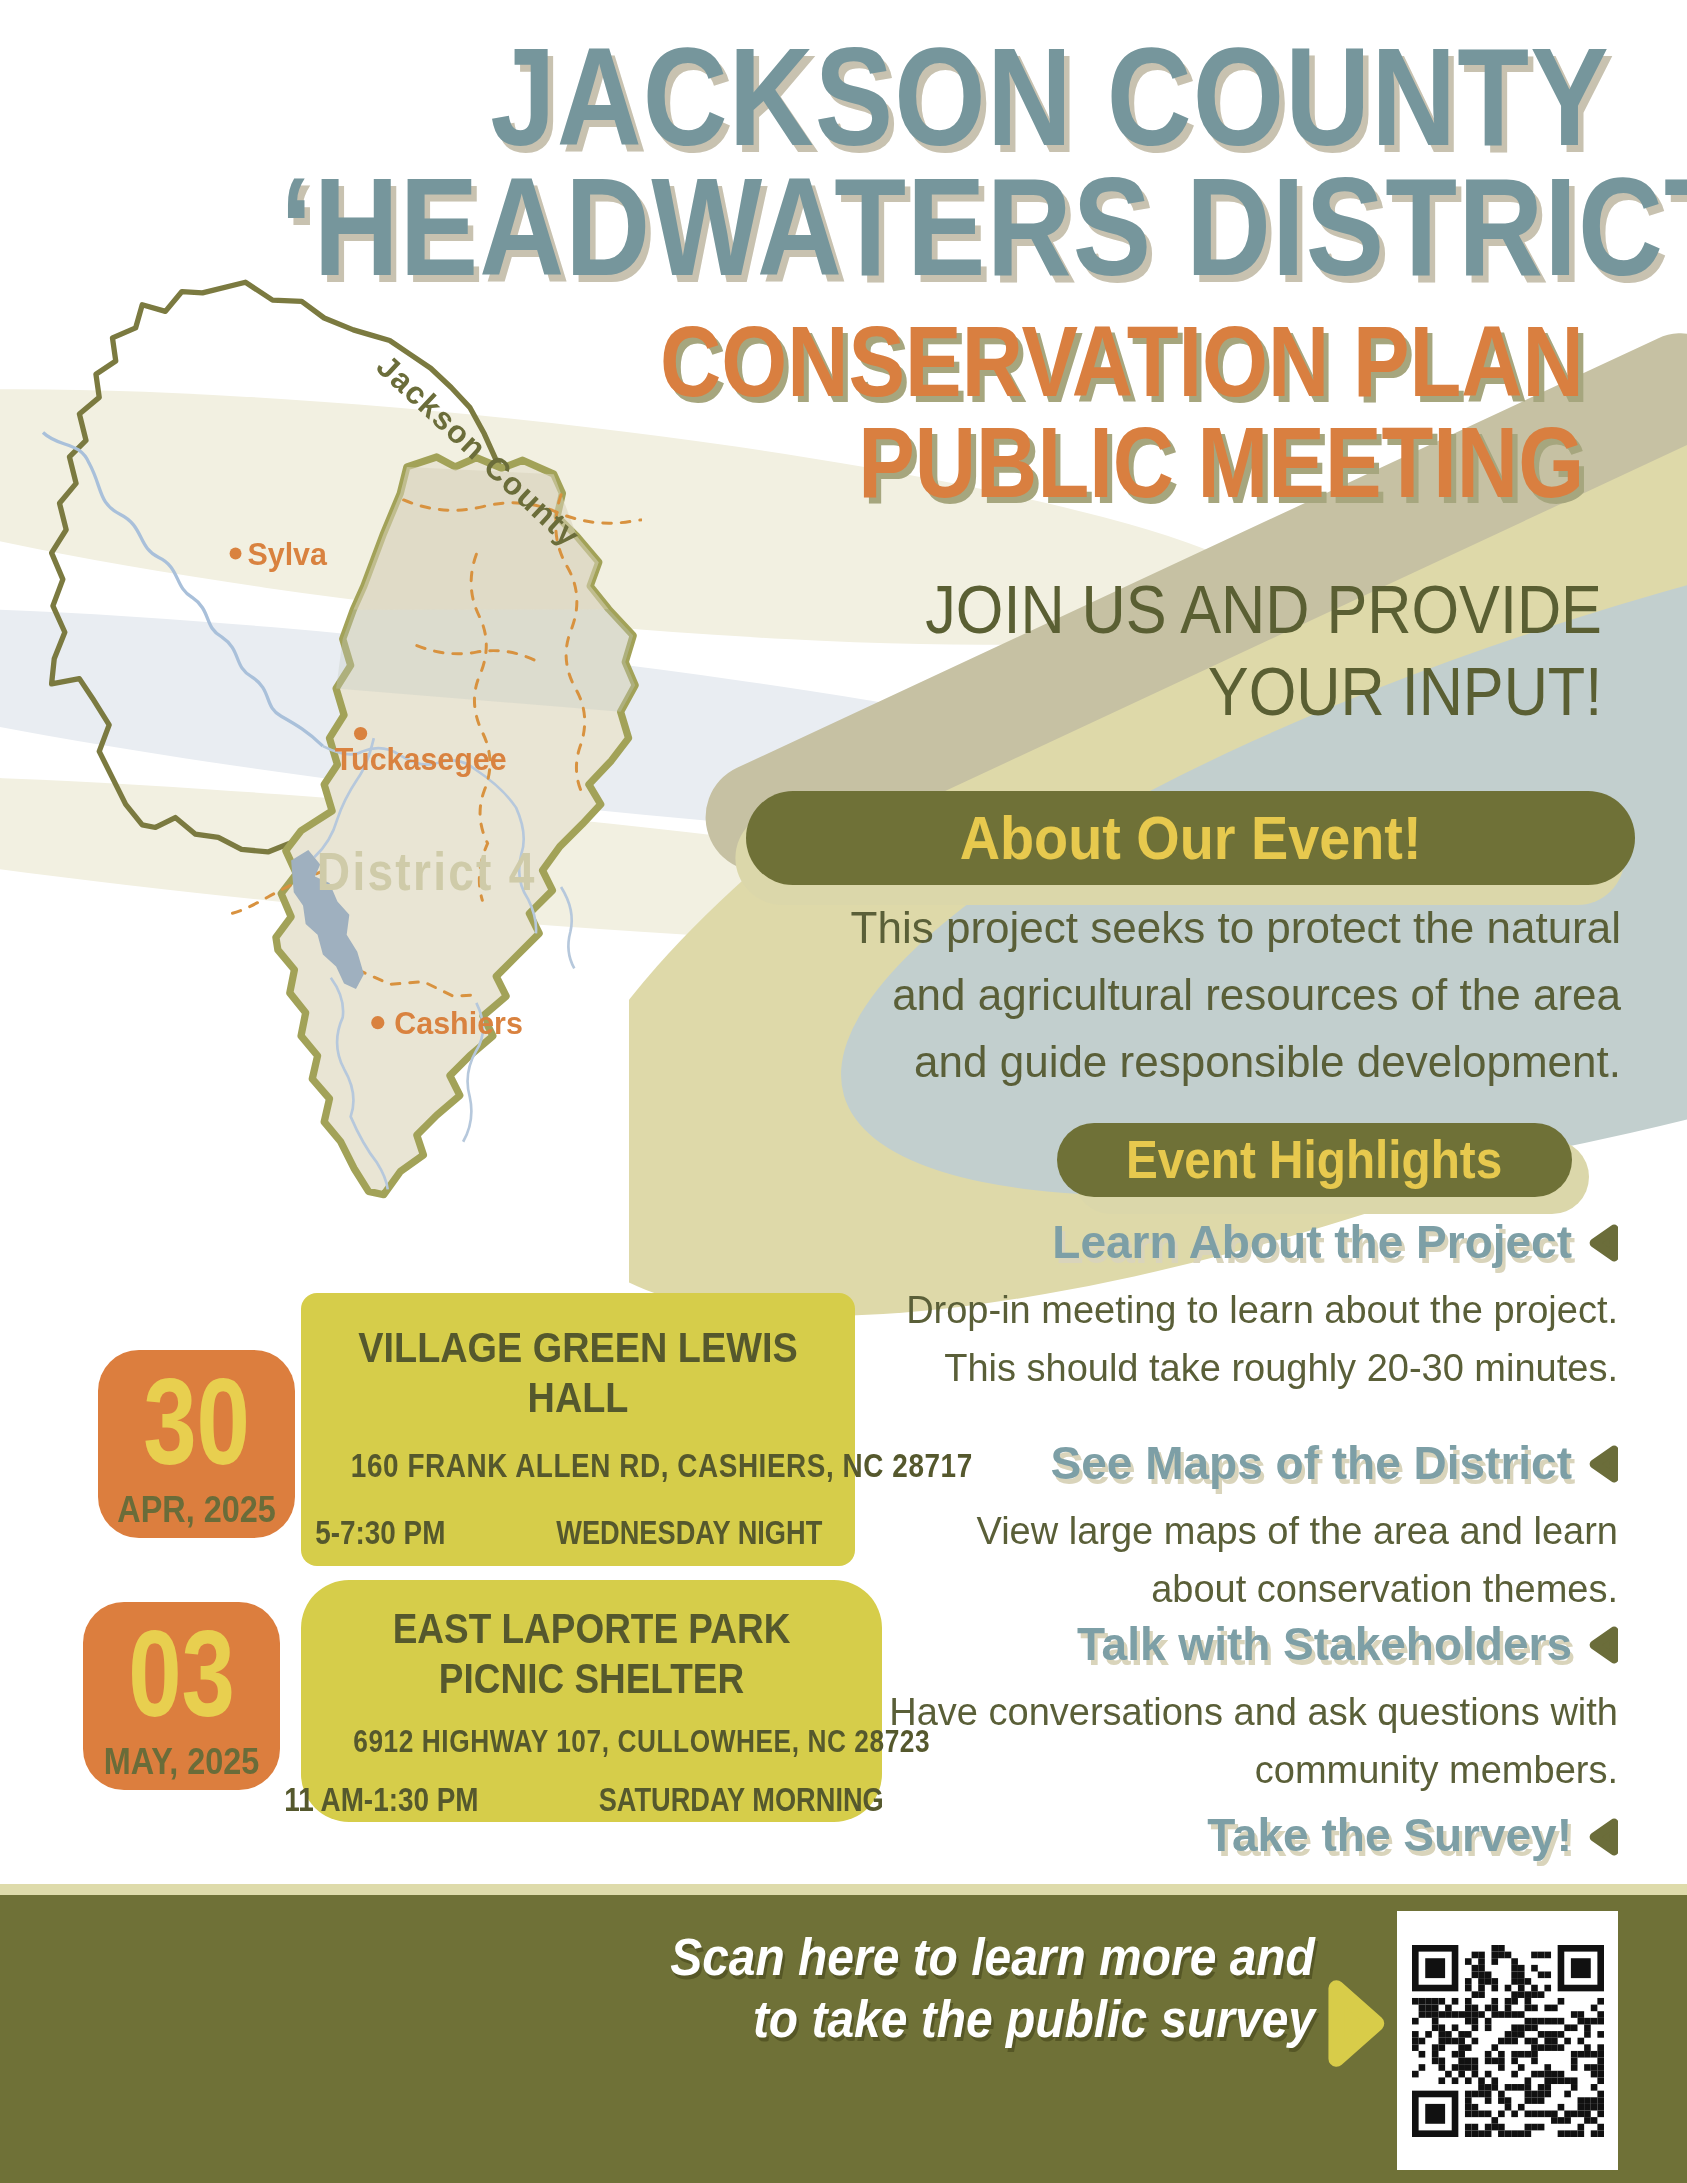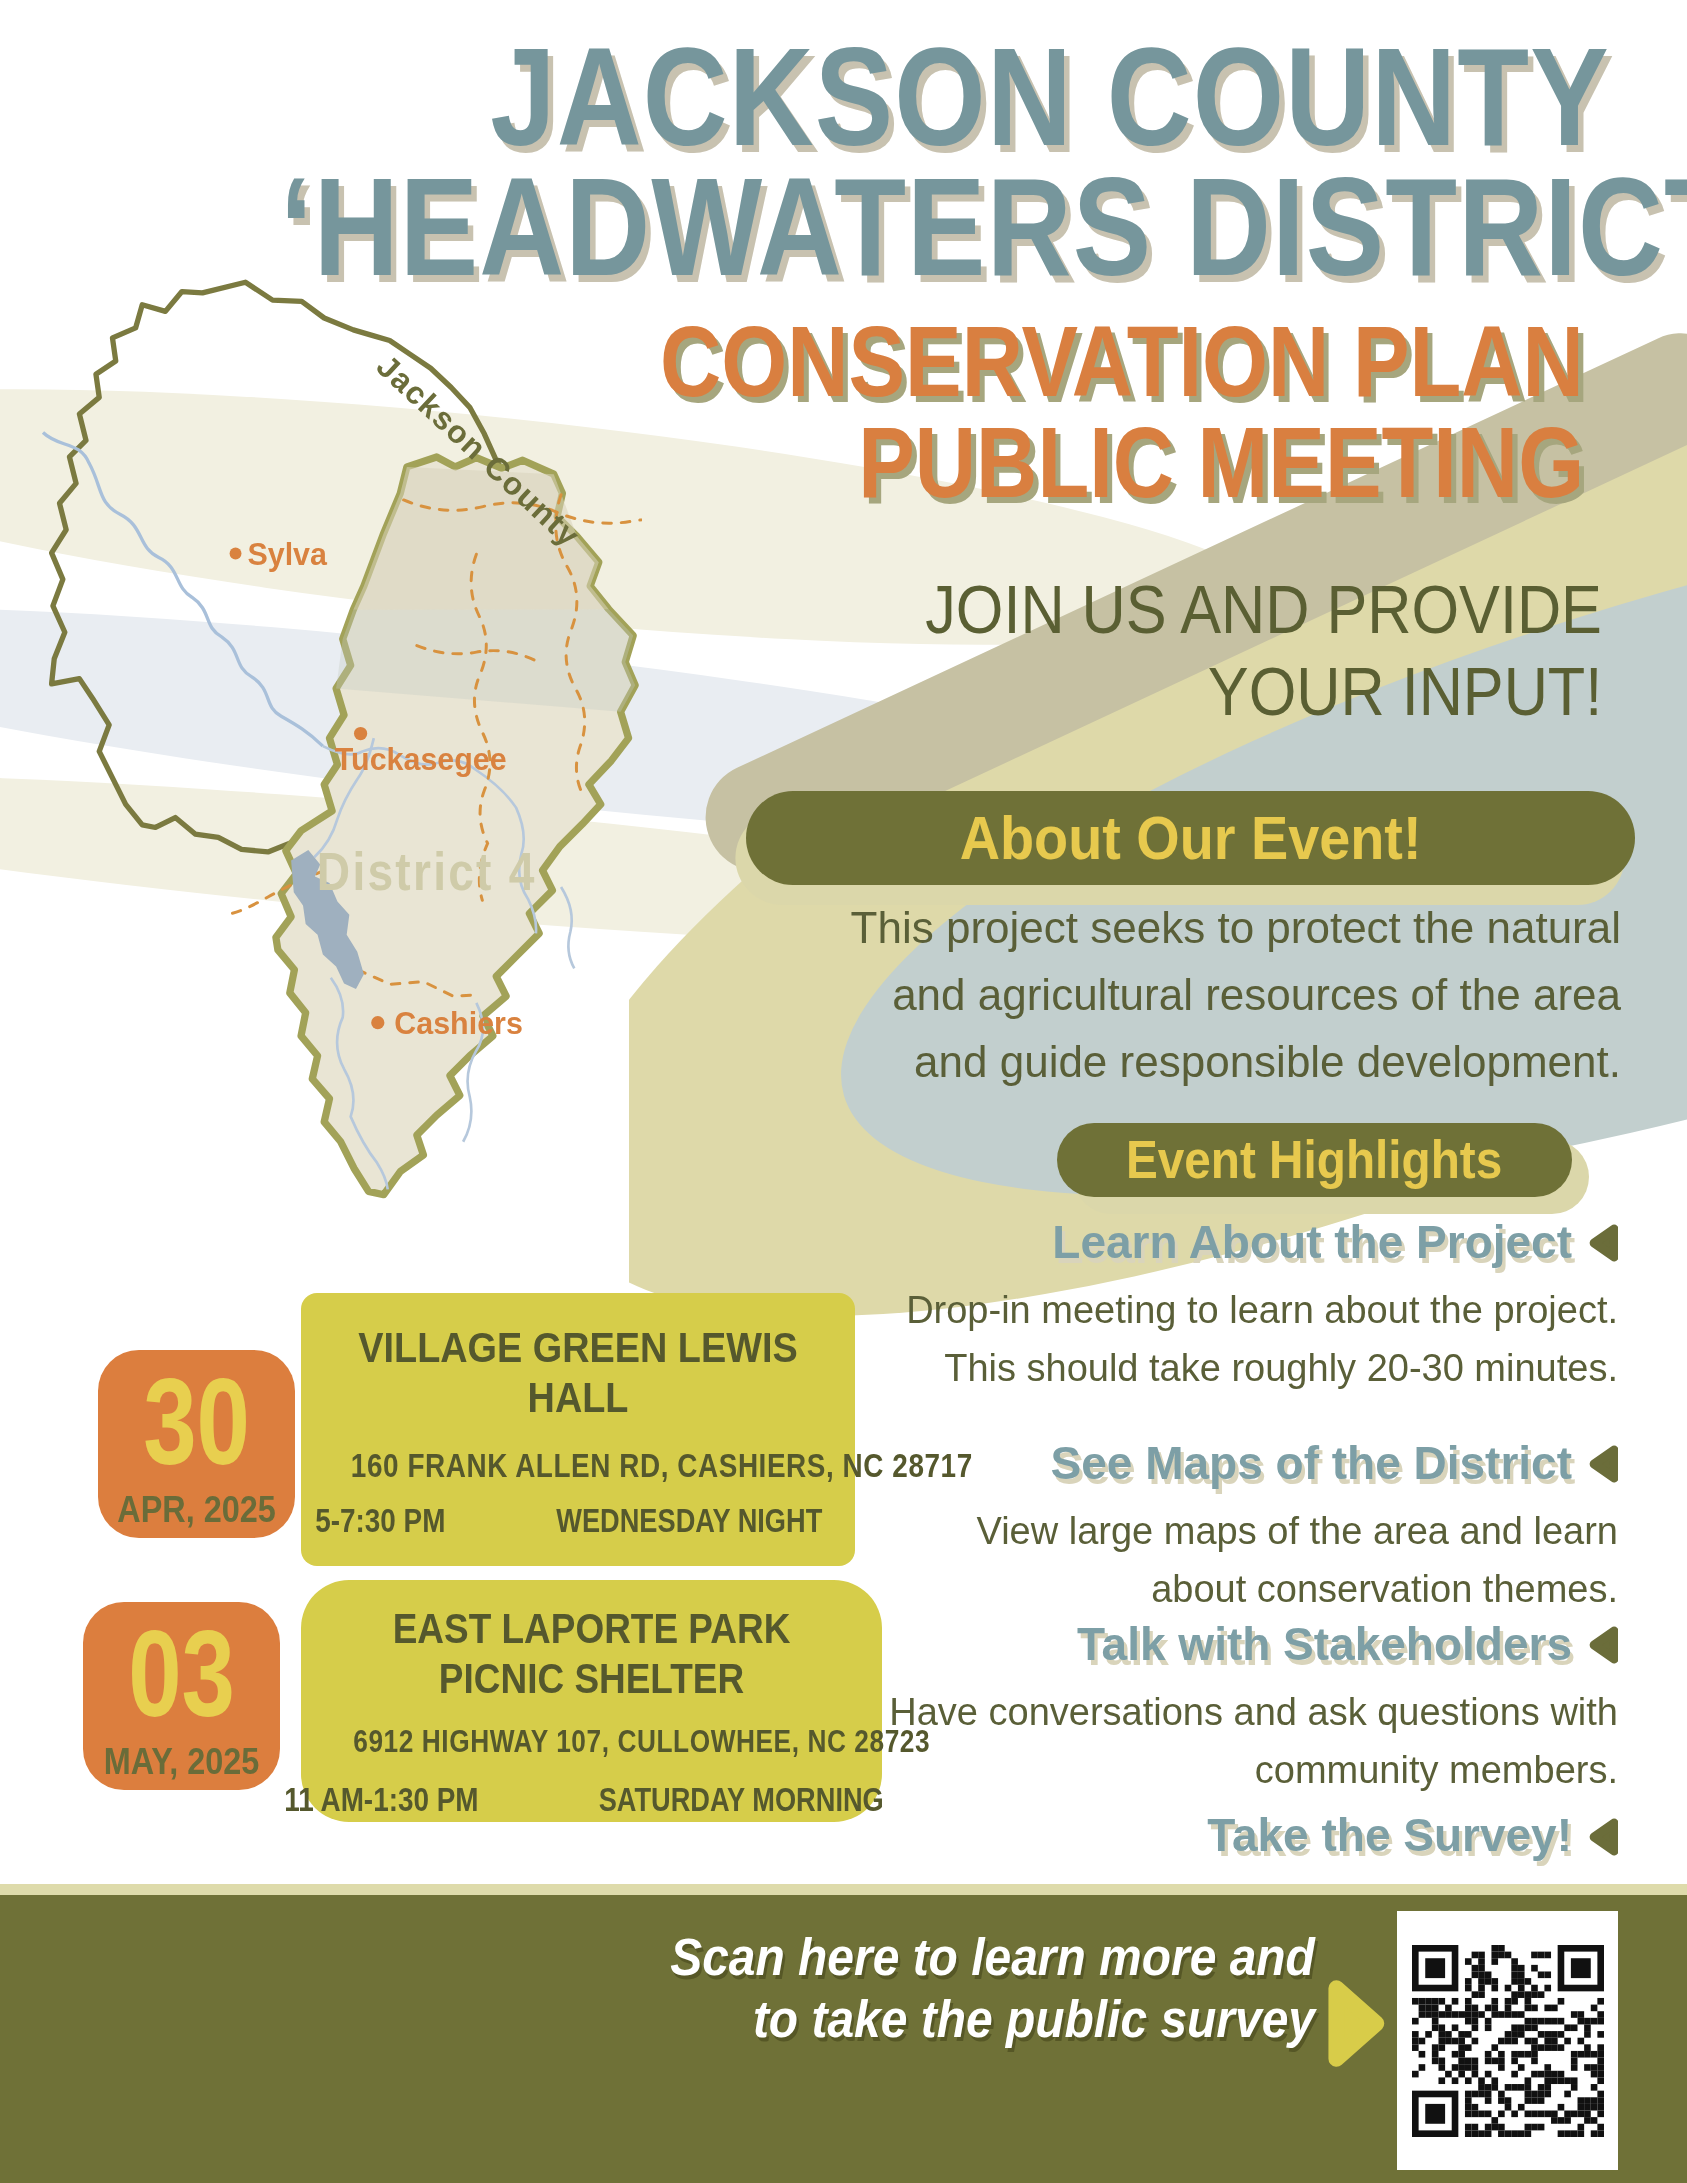--- a/index.html
+++ b/index.html
@@ -60,21 +60,21 @@
          transform:scaleX(.9);transform-origin:center;white-space:nowrap;}
   .venuebox{background:#d6cd4a;color:#55582d;text-align:center;}
   .vb1{left:301px;top:1293px;width:554px;height:273px;border-radius:16px;}
   .vb2{left:301px;top:1580px;width:581px;height:242px;border-radius:48px;}
   .venue{display:block;margin:29px auto 0;font-weight:800;font-size:43px;line-height:50px;
          transform:scaleX(.88);transform-origin:center;}
   .vb2 .venue{margin-top:24px;max-width:503px;font-size:42px;}
   .address{display:block;margin-top:24px;font-weight:600;font-size:34px;letter-spacing:0.7px;
          transform:scaleX(.82);transform-origin:center;white-space:nowrap;}
   .vb2 .address{font-size:32px;margin-top:18.5px;}
-  .tw-row{display:flex;justify-content:center;gap:63px;margin-top:16px;align-items:baseline;}
+  .tw-row{display:flex;justify-content:center;gap:63px;margin-top:28px;align-items:baseline;}
   .vb2 .tw-row{margin-top:20px;}
   .time{font-weight:600;font-size:34px;transform:scaleX(.82);transform-origin:center;white-space:nowrap;}
   .when{font-weight:800;font-size:34px;transform:scaleX(.8);transform-origin:center;white-space:nowrap;}
 
   
   .footer-strip{left:0;top:1884px;width:1687px;height:10.6px;background:#dedbab;}
   .footer-bar{left:0;top:1895px;width:1687px;height:288px;background:#6f7137;}
   .footer-text{right:372px;top:1927px;width:926px;text-align:right;color:#ffffff;
          font-weight:800;font-size:51px;line-height:62px;text-shadow:2.6px 4px 0 rgba(40,40,10,.35);font-style:italic;}
   .footer-text .ln{display:inline-block;transform:scaleX(.94);transform-origin:right center;white-space:nowrap;}

